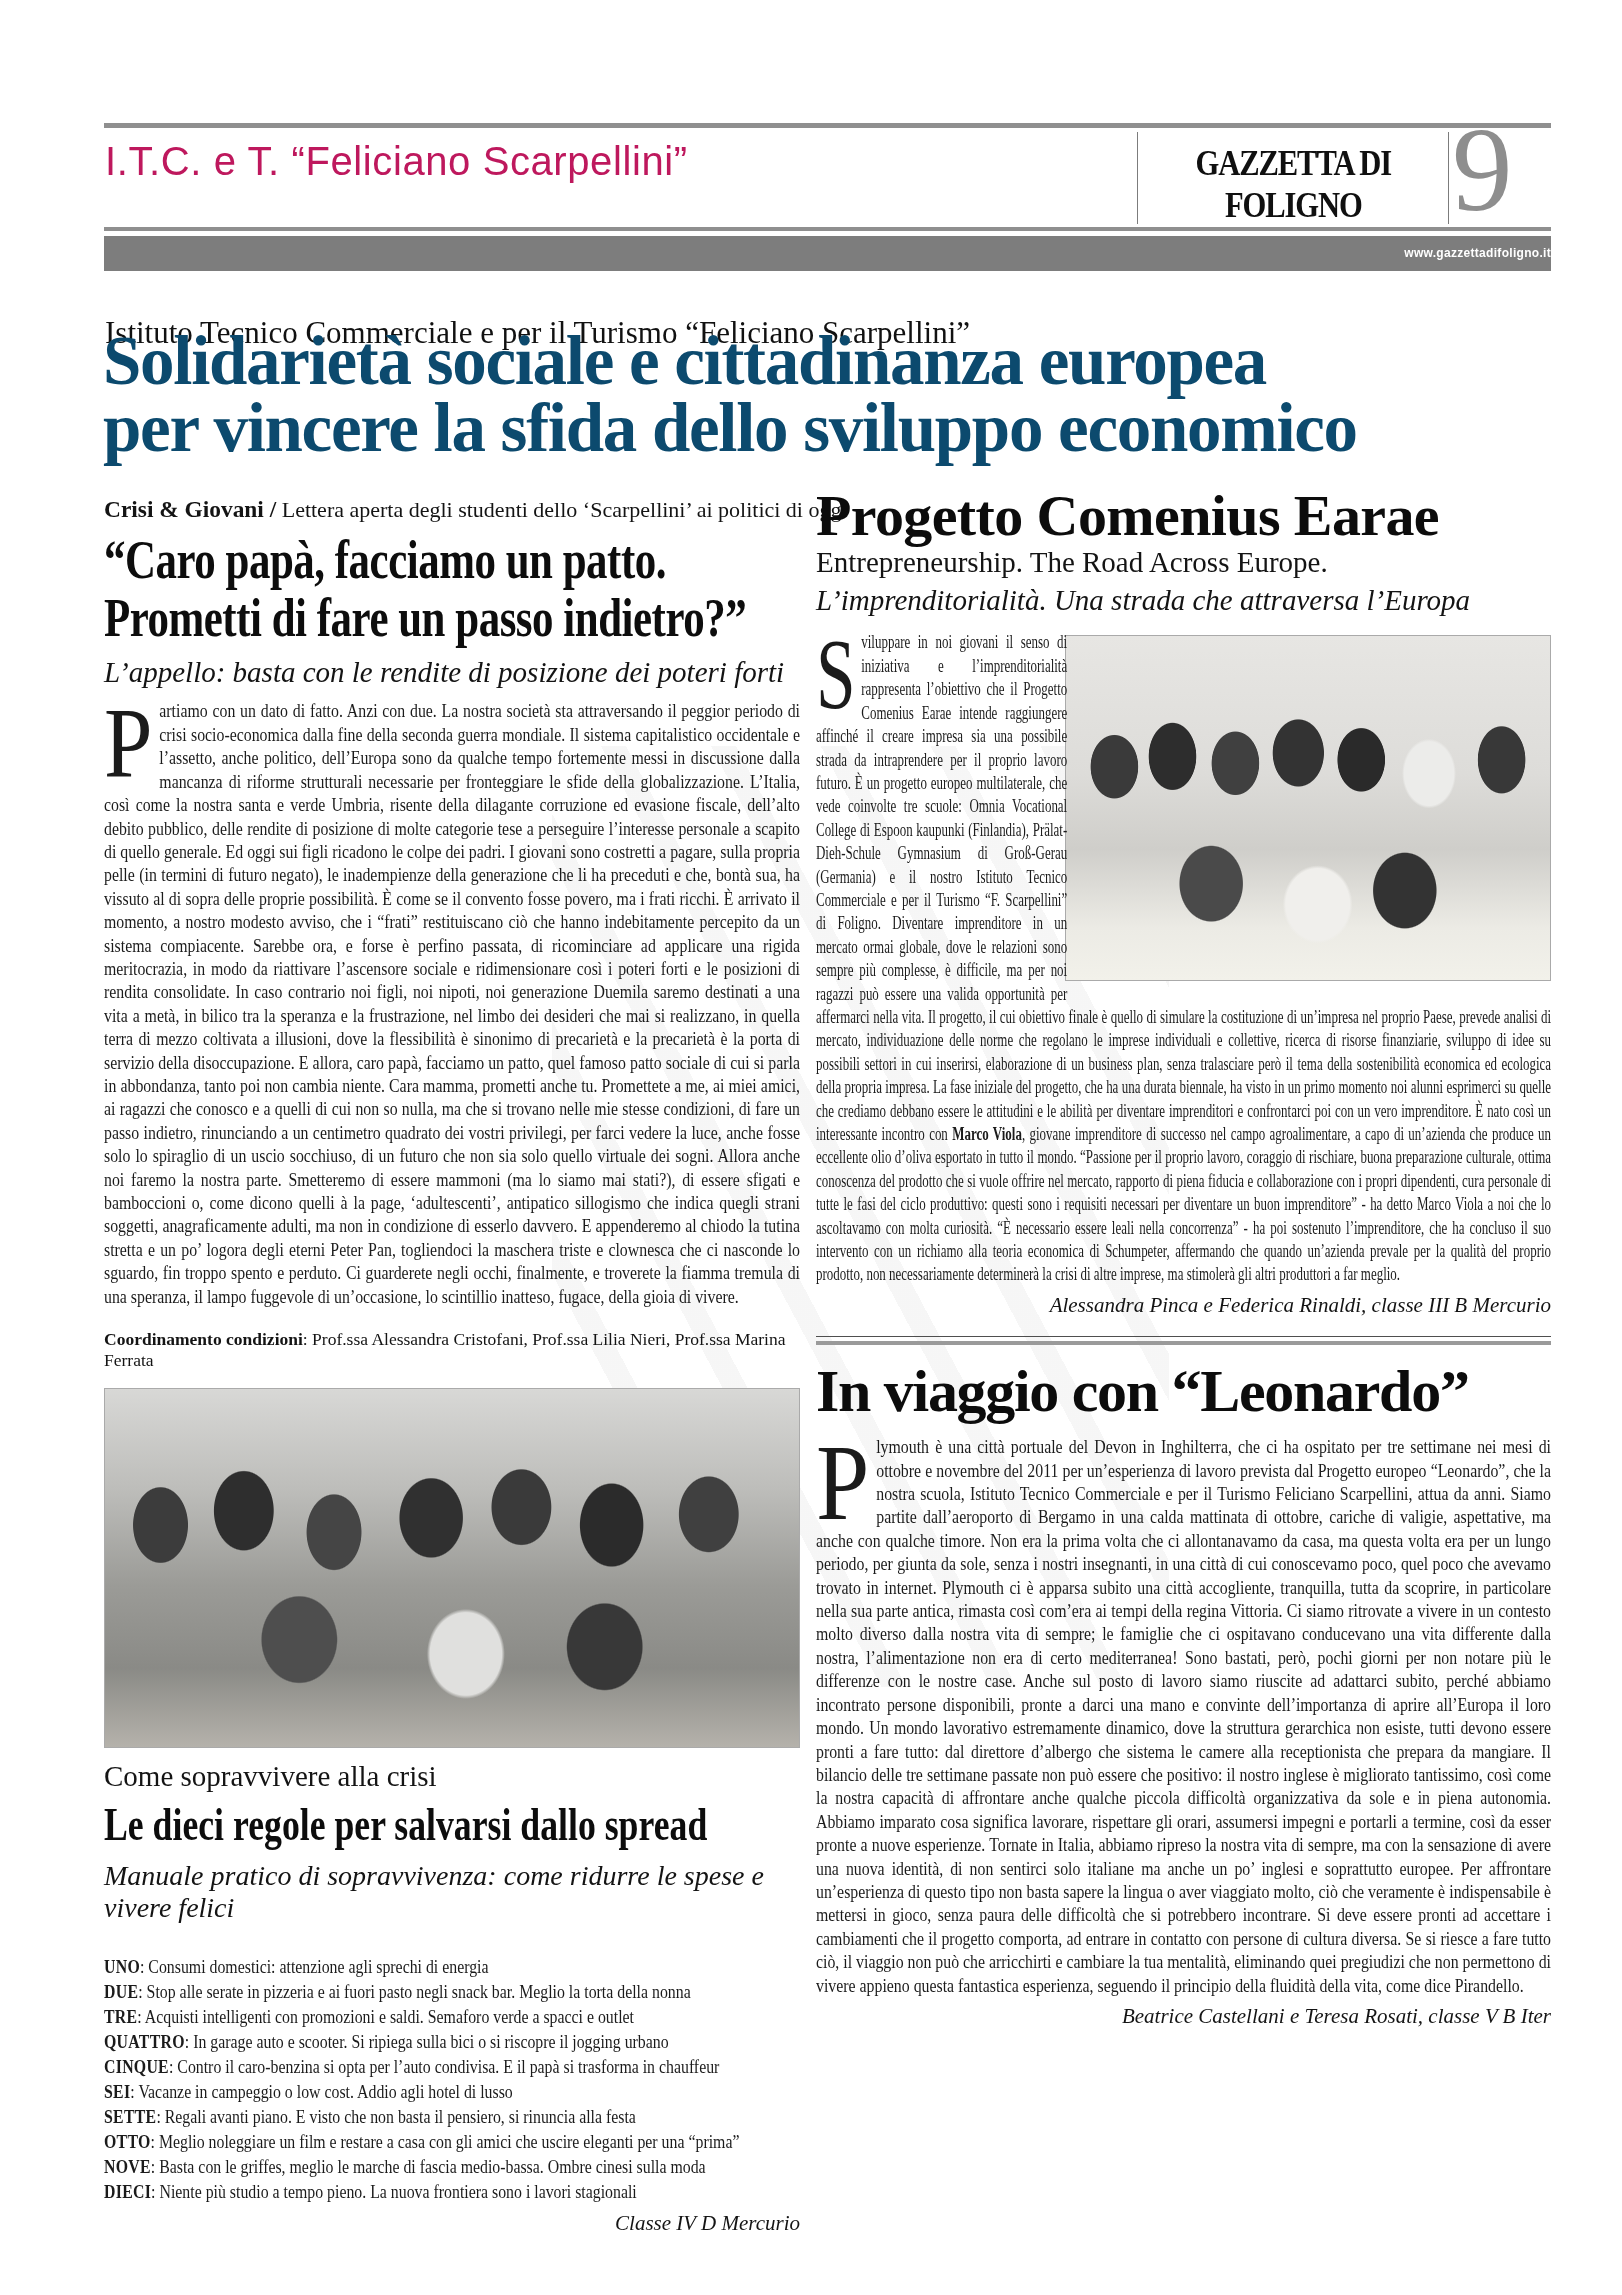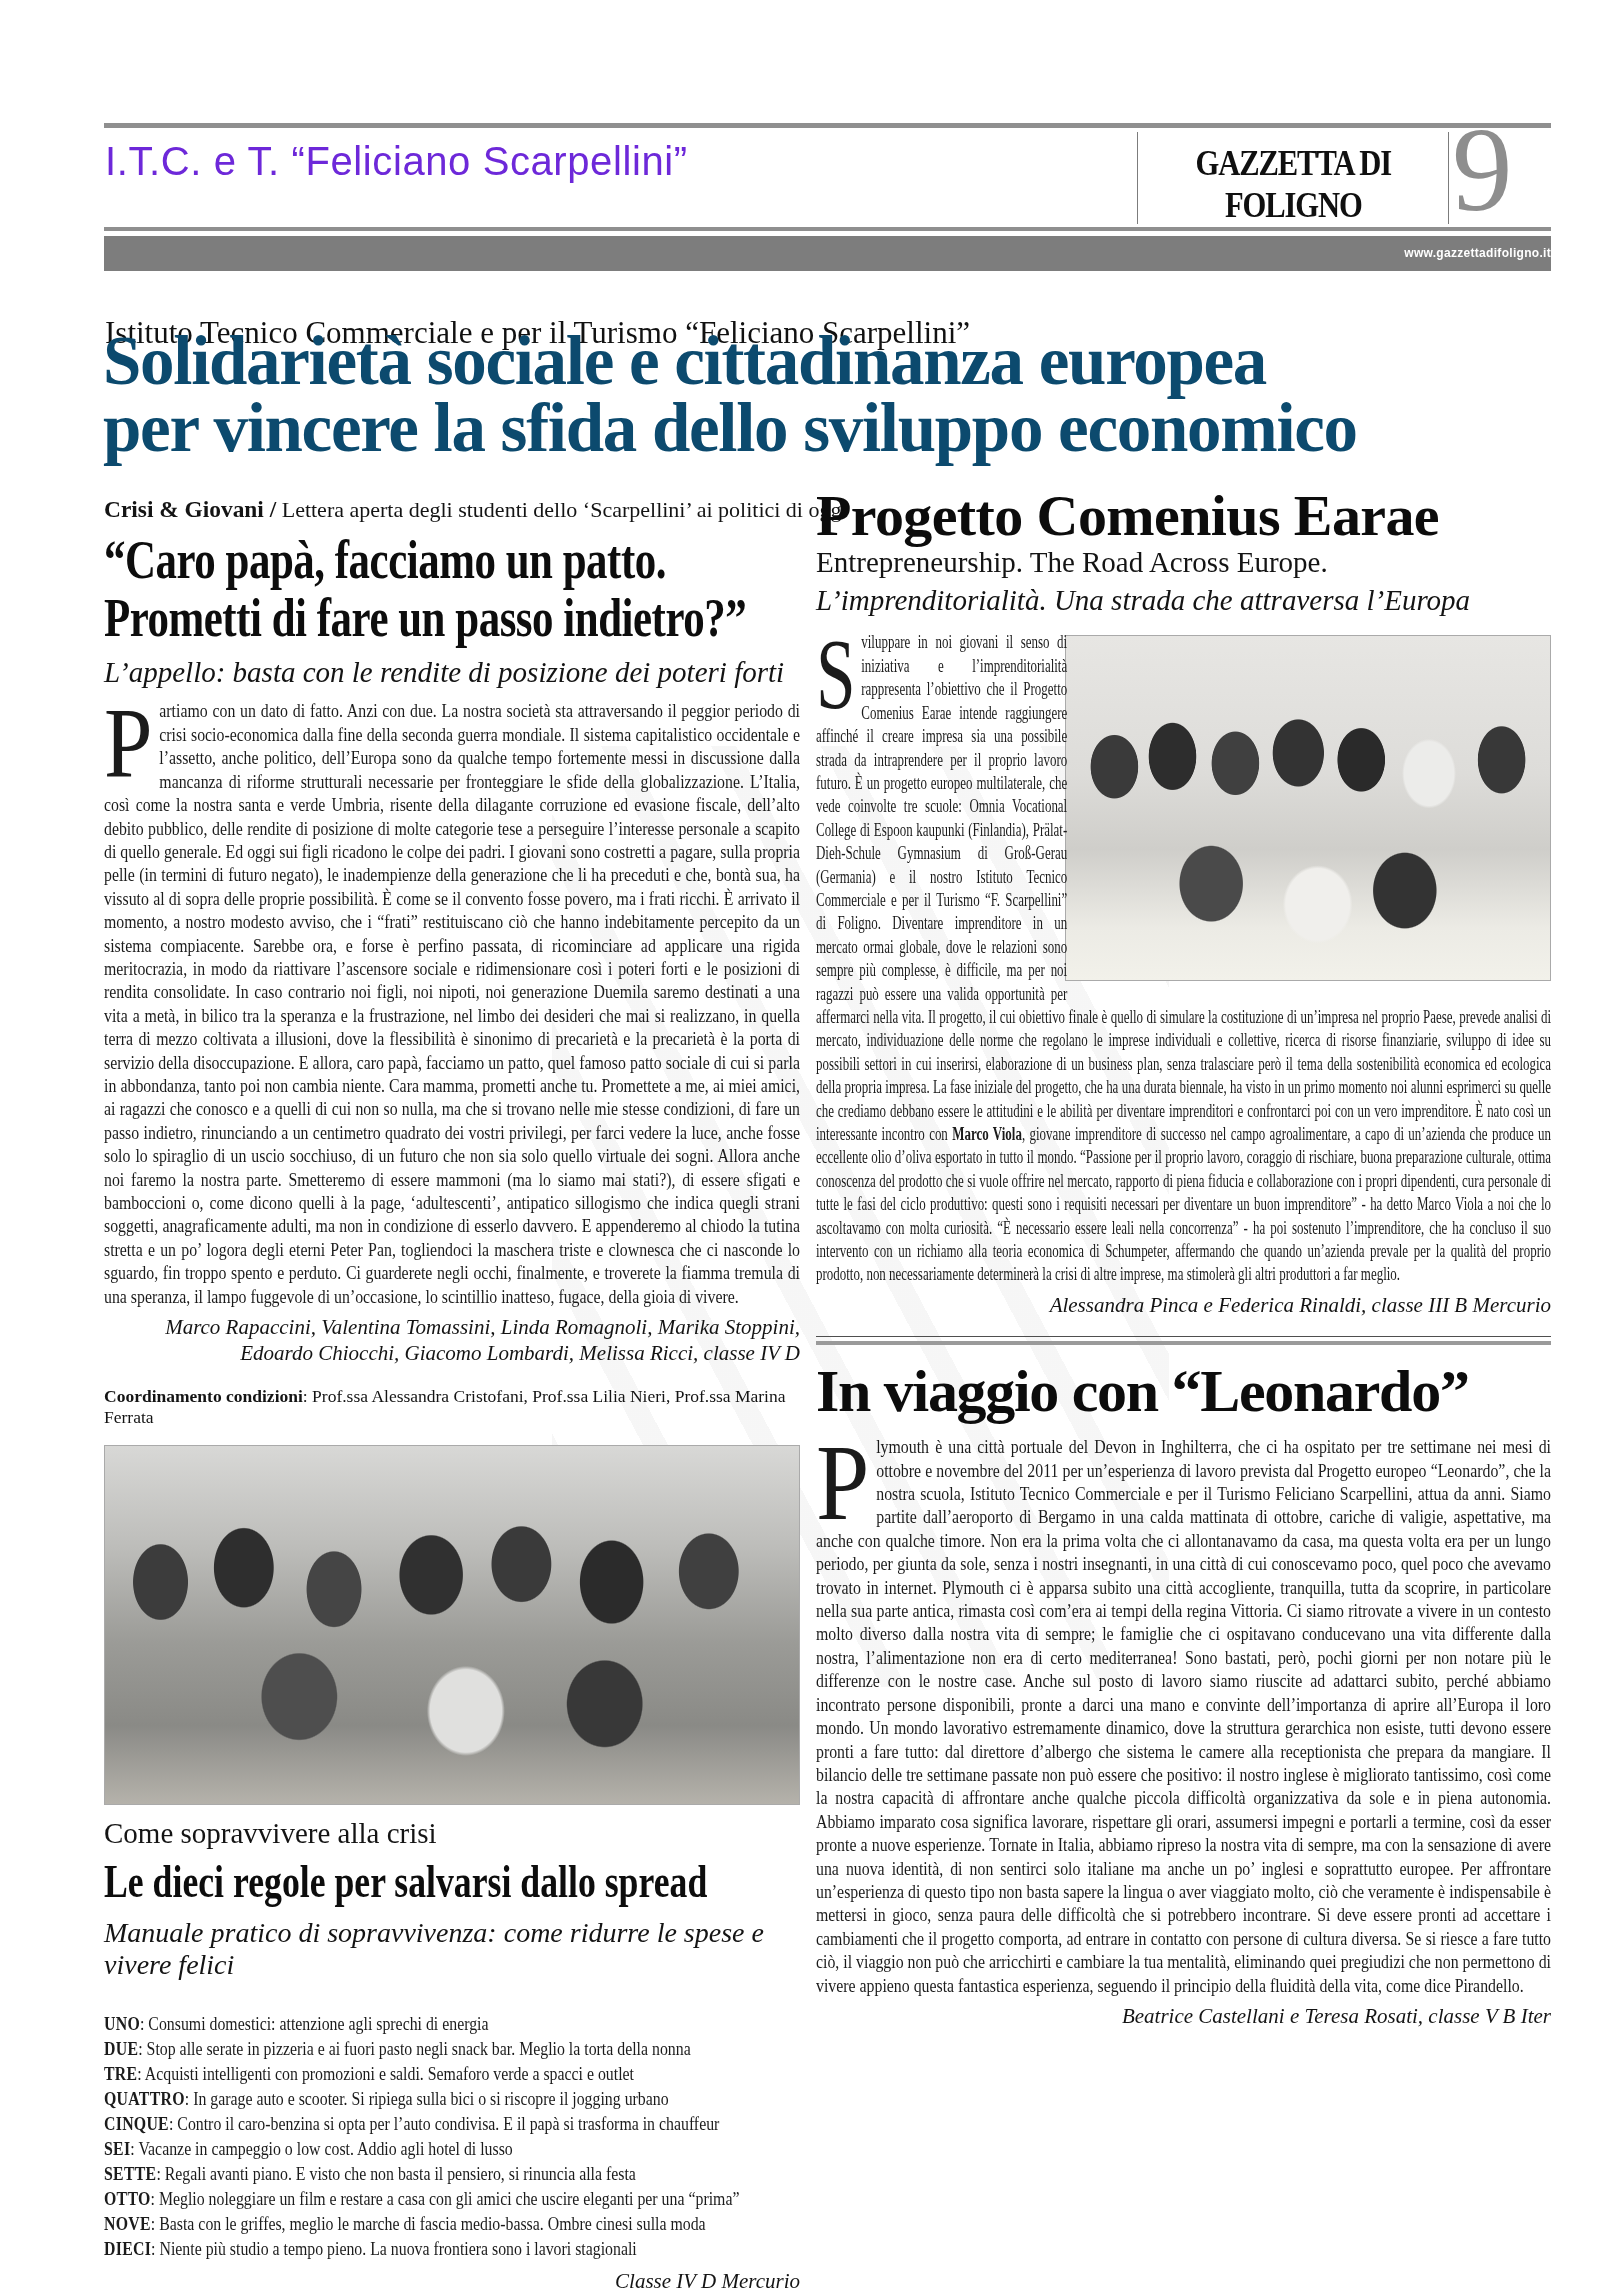--- a/index.html
+++ b/index.html
@@ -9,21 +9,21 @@
   
   .sx88{width:113.64%;transform:scaleX(0.88);transform-origin:0 0;}
   .sx78{width:128.2%;transform:scaleX(0.78);transform-origin:0 0;}
   .sx76{width:131.6%;transform:scaleX(0.76);transform-origin:0 0;}
   .sx72{width:138.9%;transform:scaleX(0.72);transform-origin:0 0;}
   .sxc85{width:117.6%;margin-left:-8.8%;transform:scaleX(0.85);transform-origin:50% 0;}
 
   
   .rule-top{position:absolute;left:104px;top:123px;width:1447px;height:4.5px;background:#8f8f8f;}
   .itc-title{position:absolute;left:105px;top:139px;font-family:"Liberation Sans","DejaVu Sans",sans-serif;
-             font-size:40px;color:#6d28d9;letter-spacing:0.6px;}
+             font-size:40px;color:#be185d;letter-spacing:0.6px;}
   .gaz-box{position:absolute;left:1137px;top:132px;width:310px;height:92px;
            border-left:1.9px solid #7c7c7c;border-right:1.9px solid #7c7c7c;text-align:center;}
   .gaz-name{margin-top:10.4px;font-weight:bold;font-size:36px;letter-spacing:-1.3px;color:#101010;}
   .gaz-date{margin-top:7.8px;font-family:"Liberation Sans","DejaVu Sans",sans-serif;
             font-size:19.5px;color:#6e6e6e;}
   .page-num{position:absolute;left:1452px;top:109px;font-size:121px;color:#8e8e8e;line-height:1;}
   .rule-mid{position:absolute;left:104px;top:227px;width:1447px;height:3.9px;background:#8f8f8f;}
   .url-bar{position:absolute;left:104px;top:236px;width:1447px;height:35px;background:#7d7d7d;}
   .url-text{line-height:35px;text-align:right;color:#ffffff;font-weight:bold;
             font-family:"Liberation Sans","DejaVu Sans",sans-serif;font-size:12px;letter-spacing:0.3px;}
@@ -136,24 +136,20 @@
       <div>“Caro papà, facciamo un patto.</div>
       <div>Prometti di fare un passo indietro?”</div>
     </div>
 
     <div class="la-standfirst">L’appello: basta con le rendite di posizione dei poteri forti</div>
 
     <div class="article-body la-body sx88">
       <span class="dropcap">P</span><span>artiamo con un dato di fatto. Anzi con due. La nostra società sta attraversando il peggior periodo di crisi socio-economica dalla fine della seconda guerra mondiale. Il sistema capitalistico occidentale e l’assetto, anche politico, dell’Europa sono da qualche tempo fortemente messi in discussione dalla mancanza di riforme strutturali necessarie per fronteggiare le sfide della globalizzazione. L’Italia, così come la nostra santa e verde Umbria, risente della dilagante corruzione ed evasione fiscale, dell’alto debito pubblico, delle rendite di posizione di molte categorie tese a perseguire l’interesse personale a scapito di quello generale. Ed oggi sui figli ricadono le colpe dei padri. I giovani sono costretti a pagare, sulla propria pelle (in termini di futuro negato), le inadempienze della generazione che li ha preceduti e che, bontà sua, ha vissuto al di sopra delle proprie possibilità. È come se il convento fosse povero, ma i frati ricchi. È arrivato il momento, a nostro modesto avviso, che i “frati” restituiscano ciò che hanno indebitamente percepito da un sistema compiacente. Sarebbe ora, e forse è perfino passata, di ricominciare ad applicare una rigida meritocrazia, in modo da riattivare l’ascensore sociale e ridimensionare così i poteri forti e le posizioni di rendita consolidate. In caso contrario noi figli, noi nipoti, noi generazione Duemila saremo destinati a una vita a metà, in bilico tra la speranza e la frustrazione, nel limbo dei desideri che mai si realizzano, in quella terra di mezzo coltivata a illusioni, dove la flessibilità è sinonimo di precarietà e la precarietà è la porta di servizio della disoccupazione. E allora, caro papà, facciamo un patto, quel famoso patto sociale di cui si parla in abbondanza, tanto poi non cambia niente. Cara mamma, prometti anche tu. Promettete a me, ai miei amici, ai ragazzi che conosco e a quelli di cui non so nulla, ma che si trovano nelle mie stesse condizioni, di fare un passo indietro, rinunciando a un centimetro quadrato dei vostri privilegi, per farci vedere la luce, anche fosse solo lo spiraglio di un uscio socchiuso, di un futuro che non sia solo quello virtuale dei sogni. Allora anche noi faremo la nostra parte. Smetteremo di essere mammoni (ma lo siamo mai stati?), di essere sfigati e bamboccioni o, come dicono quelli à la page, ‘adultescenti’, antipatico sillogismo che indica quegli strani soggetti, anagraficamente adulti, ma non in condizione di esserlo davvero. E appenderemo al chiodo la tutina stretta e un po’ logora degli eterni Peter Pan, togliendoci la maschera triste e clownesca che ci nasconde lo sguardo, fin troppo spento e perduto. Ci guarderete negli occhi, finalmente, e troverete la fiamma tremula di una speranza, il lampo fuggevole di un’occasione, lo scintillio inatteso, fugace, della gioia di vivere.</span>
     </div>
 
-    <div class="sig">
-      <div>Marco Rapaccini, Valentina Tomassini, Linda Romagnoli, Marika Stoppini,</div>
-      <div>Edoardo Chiocchi, Giacomo Lombardi, Melissa Ricci, classe IV D</div>
-    </div>
 
     <div class="la-coord">
       <b>Coordinamento condizioni</b><span>: Prof.ssa Alessandra Cristofani, Prof.ssa Lilia Nieri, Prof.ssa Marina Ferrata</span>
     </div>
 
     <div class="class-photo photo"></div>
 
     <div class="rules">
       <div class="rules-kicker">Come sopravvivere alla crisi</div>
       <div class="rules-headline sx76">Le dieci regole per salvarsi dallo spread</div>

